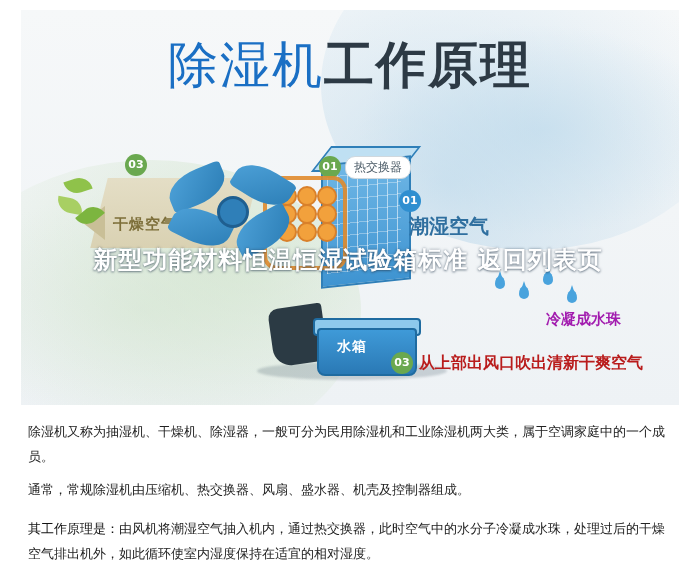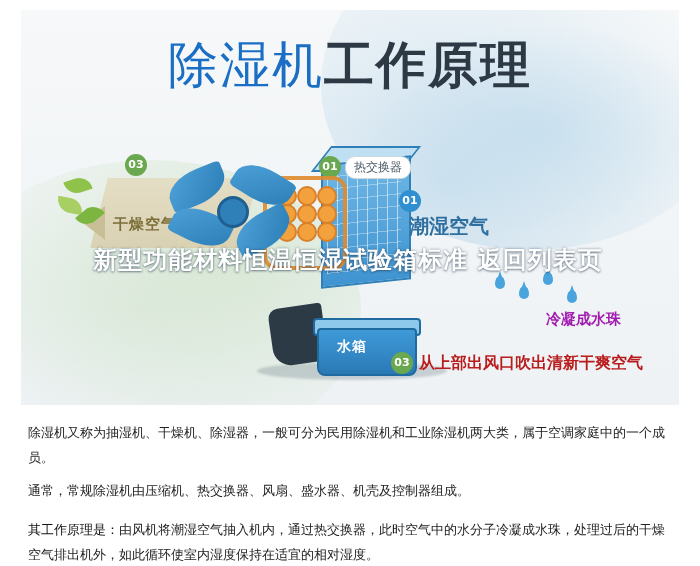--- a/index.html
+++ b/index.html
@@ -307,21 +307,21 @@
   .watermark .wm-link {
     color: #ffffff;
     text-decoration: none;
   }
 
   
   .body-copy {
     position: absolute;
     left: 28px; top: 420px;
     width: 646px;
-    font-family: Liberation Sans, sans-serif;
+    font-family: Liberation Mono, monospace;
     font-size: 13px;
     line-height: 25px;
     color: #222222;
   }
   .body-copy p { margin: 0 0 0 0; }
   .body-copy .para2 { margin-top: 8px; }
   .body-copy .para3 { margin-top: 14px; }
   .lbl-strong { color: #111111; }
 </style>
 </head>

